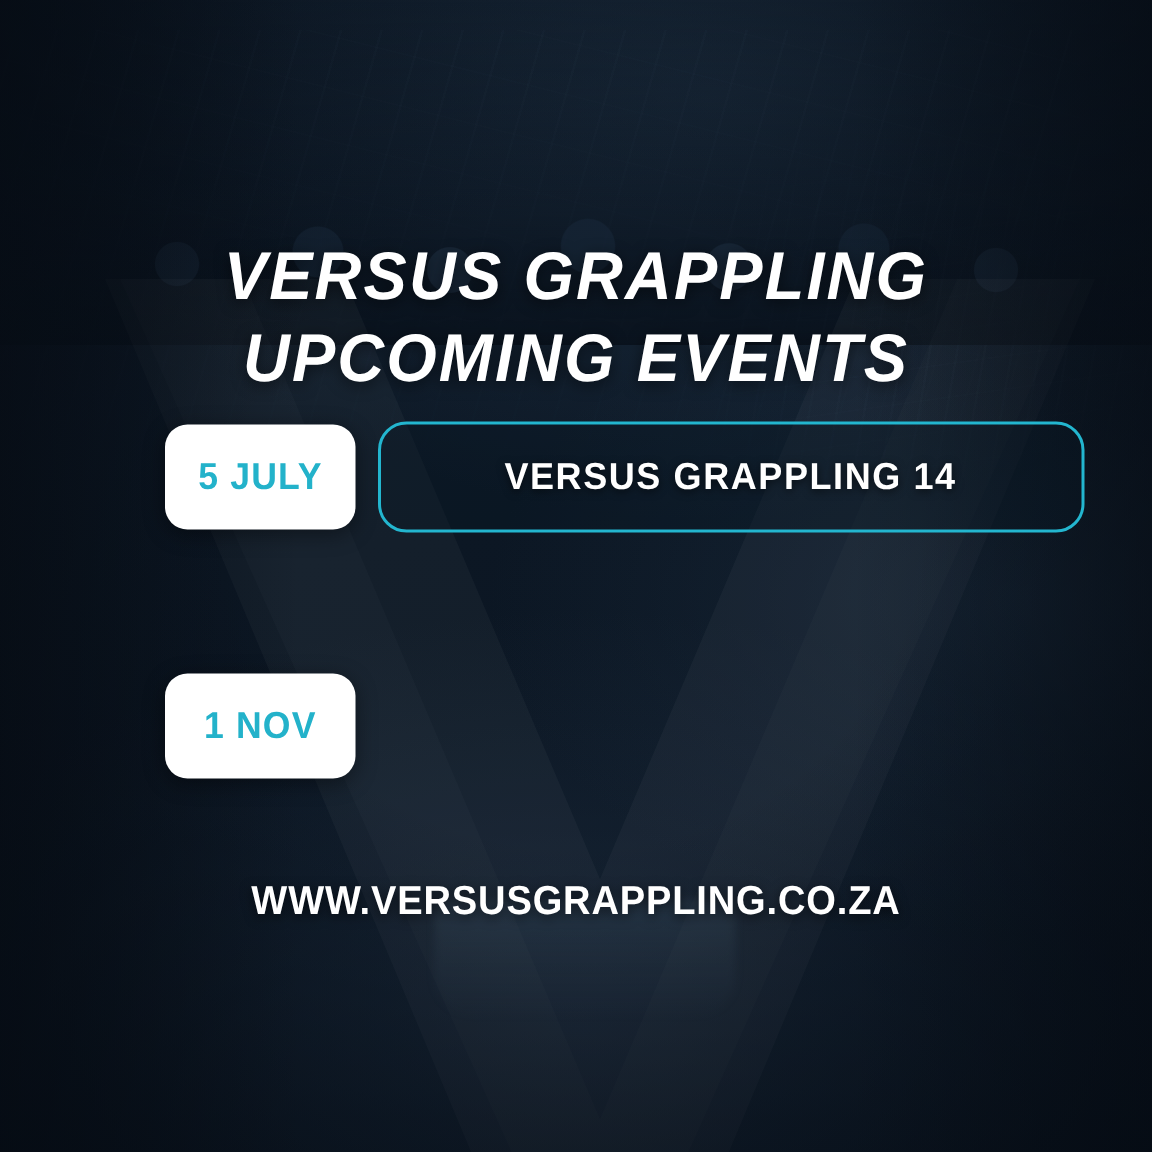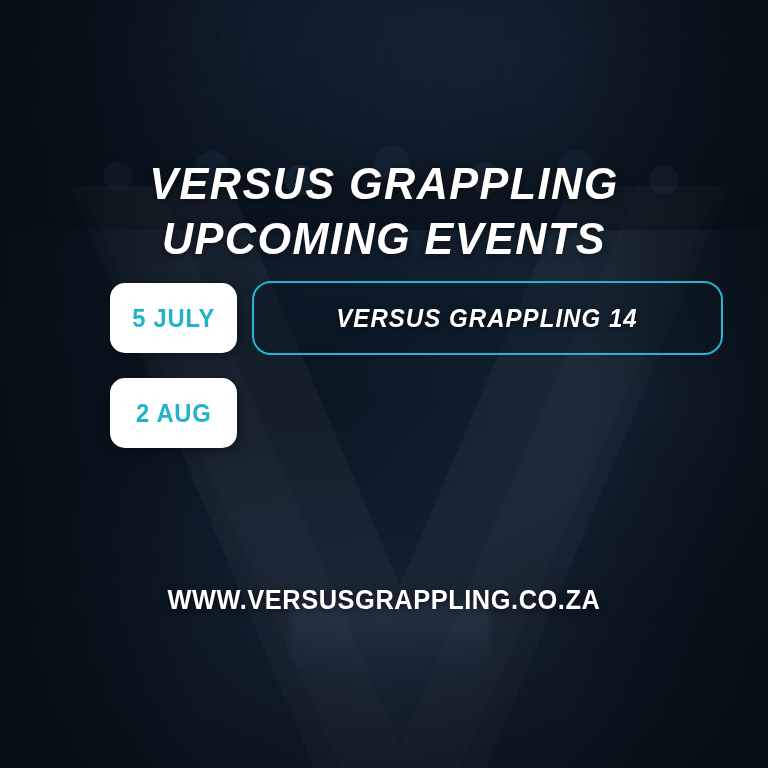--- a/index.html
+++ b/index.html
@@ -112,21 +112,21 @@
     transform:scaleX(.96);
     text-shadow:0 2px 10px rgba(0,0,0,.55);
     white-space:nowrap;
   }
 
   .events { position:absolute; top:281px; left:0; width:768px; }
 
   .event-row {
     position:relative;
     height:59px;
-    margin-bottom:36px;
+    margin-bottom:24px;
   }
 
   .date-card {
     position:absolute;
     left:110px; top:2px;
     width:127px; height:70px;
     background:#ffffff;
     border-radius:15px;
     display:flex; align-items:center; justify-content:center;
     box-shadow:0 3px 14px rgba(0,0,0,.42);
@@ -141,21 +141,21 @@
     white-space:nowrap;
   }
 
   .event-pill {
     position:absolute;
     left:252px; top:0;
     width:471px; height:74px;
     border:2px solid #23b6cf;
     border-radius:19px;
     background:rgba(10,22,35,.34);
-    display:flex; align-items:center; justify-content:center;font-style:italic;
+    display:flex; align-items:center; justify-content:center;
   }
   .event-name {
     color:#ffffff;
     font-family:"Liberation Sans", sans-serif;
     font-weight:700;
     font-size:25px;
     letter-spacing:1.1px;
     transform:scaleX(.96);
     text-shadow:0 1px 6px rgba(0,0,0,.6);
     white-space:nowrap;
@@ -207,26 +207,26 @@
       <div class="event-row">
         <div class="date-card">
           <span class="date-text">5 JULY</span>
         </div>
         <div class="event-pill">
           <span class="event-name">VERSUS GRAPPLING 14</span>
         </div>
       </div>
 
       <div class="event-row">
+      </div>
+
+      <div class="event-row">
         <div class="date-card">
-          <span class="date-text">2 AUG</span>
+          <span class="date-text">1 NOV</span>
         </div>
       </div>
 
-      <div class="event-row">
-      </div>
-
     </div>
 
     <div class="footer-url">WWW.VERSUSGRAPPLING.CO.ZA</div>
 
   </div>
 </div>
 
 </body></html>

